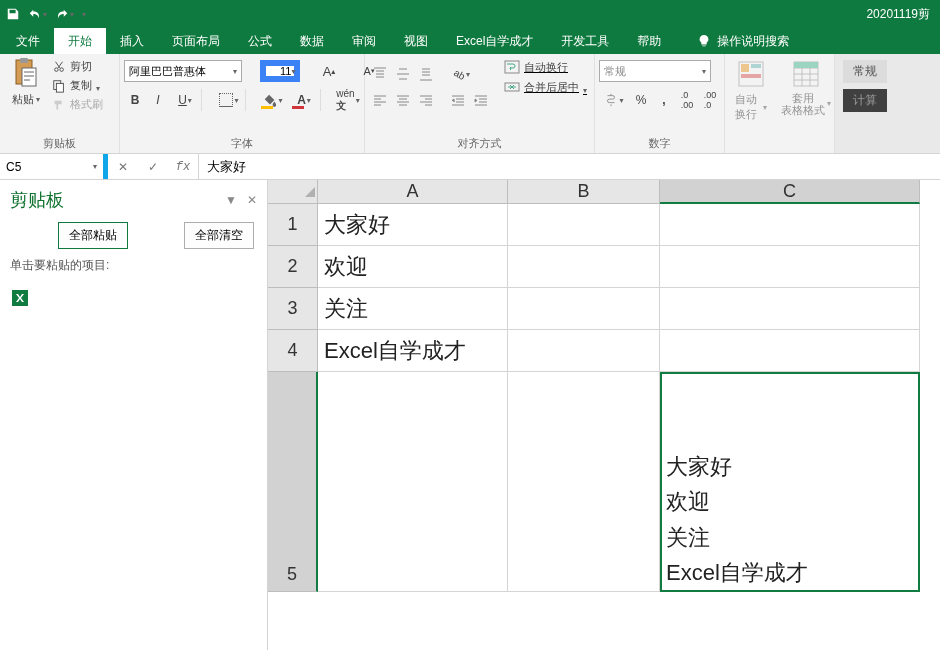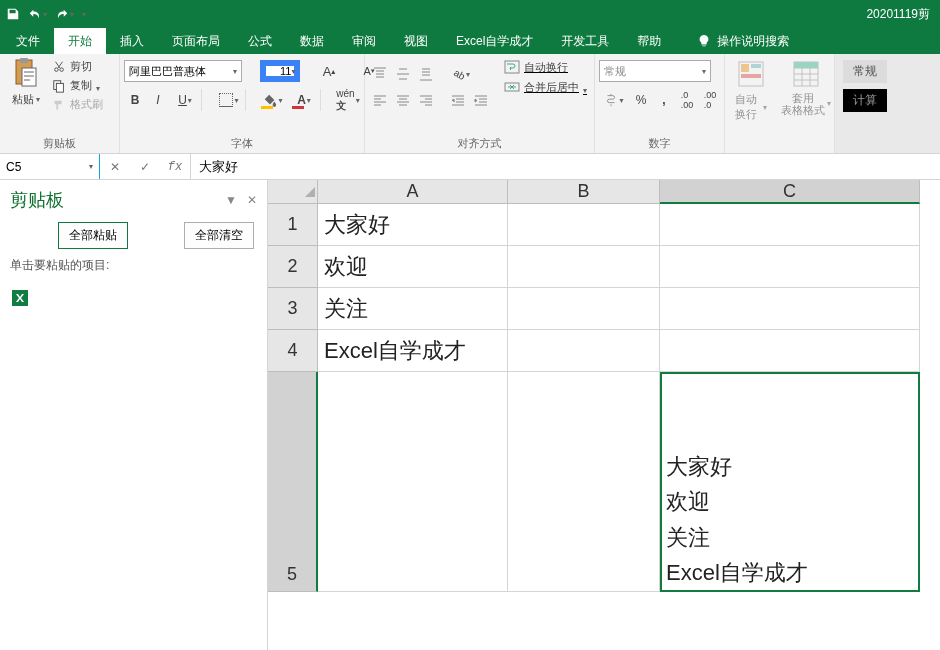--- a/index.html
+++ b/index.html
@@ -34,21 +34,21 @@
     .font-row { display: flex; gap: 18px; align-items: center; }
     .font-select { width: 118px; height: 22px; border: 1px solid #ababab; background: #fff; font-size: 11px; padding: 0 4px; display: flex; align-items: center; justify-content: space-between; }
     .size-select { width: 40px; height: 22px; border: 6px solid #3b82f6; background: #fff; font-size: 11px; padding: 0 14px; display: flex; align-items: center; justify-content: space-between; }
     .sq-btn { width: 22px; height: 22px; display: flex; align-items: center; justify-content: center; cursor: pointer; color: #444; }
     .sq-btn.split { width: 30px; justify-content: center; gap: 1px; }
     .icon-row { display: flex; gap: 1px; margin-top: 3px; }
     
     .nf-select { width: 112px; height: 22px; border: 1px solid #ababab; background: #fff; font-size: 11px; padding: 0 4px; display: flex; align-items: center; justify-content: space-between; color: #888; }
     
     .namebox-row { height: 26px; background: #fff; border-bottom: 1px solid #d4d4d4; display: flex; align-items: stretch; }
-    .namebox { width: 100px; border-right: 1px solid #0ea5e9; display: flex; align-items: center; padding: 0 6px; font-size: 12px; justify-content: space-between; }
+    .namebox { width: 108px; border-right: 5px solid #0ea5e9; display: flex; align-items: center; padding: 0 6px; font-size: 12px; justify-content: space-between; }
     .fx-controls { display: flex; align-items: center; border-right: 1px solid #d4d4d4; }
     .fx-btn { width: 30px; display: flex; align-items: center; justify-content: center; color: #777; cursor: pointer; font-size: 12px; }
     .fx-label { font-style: italic; font-family: Liberation Mono, monospace; }
     .formula-input { flex: 1; padding: 0 8px; display: flex; align-items: center; font-size: 13px; border: none; outline: none; }
     
     .content { display: flex; height: calc(650px - 28px - 26px - 100px - 26px); }
     
     .clipboard-pane { width: 268px; border-right: 1px solid #d4d4d4; display: flex; flex-direction: column; padding: 8px 10px; }
     .pane-header { display: flex; align-items: center; justify-content: space-between; margin-bottom: 10px; }
     .pane-title { font-size: 18px; color: #0e722e; }
@@ -363,21 +363,21 @@
         <div class="lbl" style="white-space:pre; text-align:center; line-height:1.1;"><span>套用
 表格格式</span><span class="caret">▾</span></div>
       </div>
     </div>
     <div class="group-label">&nbsp;</div>
   </div>
 
   <div class="ribbon-group" style="flex:1; background:#e9e9e9;">
     <div class="group-body" style="flex-direction:column; padding:4px; gap:6px;">
       <div style="background:#dcdcdc; padding:3px 10px; font-size:12px; color:#555;">常规</div>
-      <div style="background:#000000; padding:3px 10px; font-size:12px; color:#999;">计算</div>
+      <div style="background:#404040; padding:3px 10px; font-size:12px; color:#999;">计算</div>
     </div>
     <div class="group-label">&nbsp;</div>
   </div>
 </div>
 
 <div class="namebox-row">
   <div class="namebox">
       <span>C5</span>
       <span class="caret">▾</span>
     </div>

